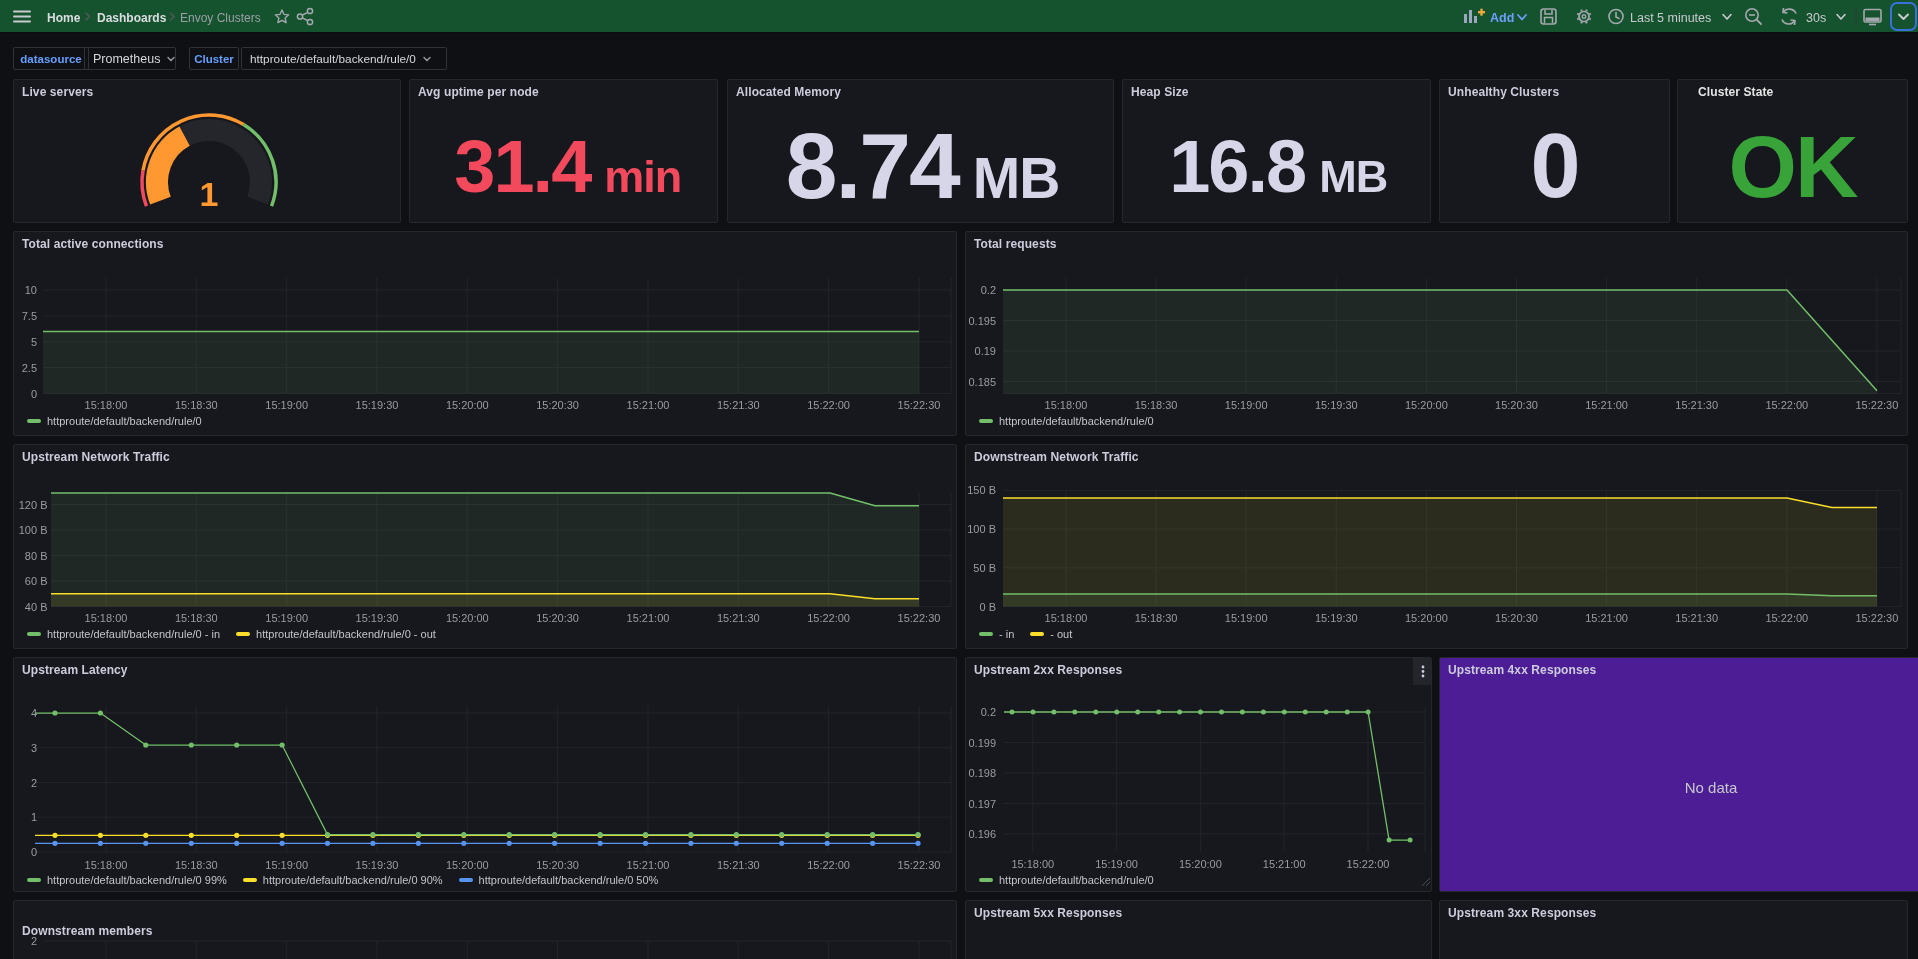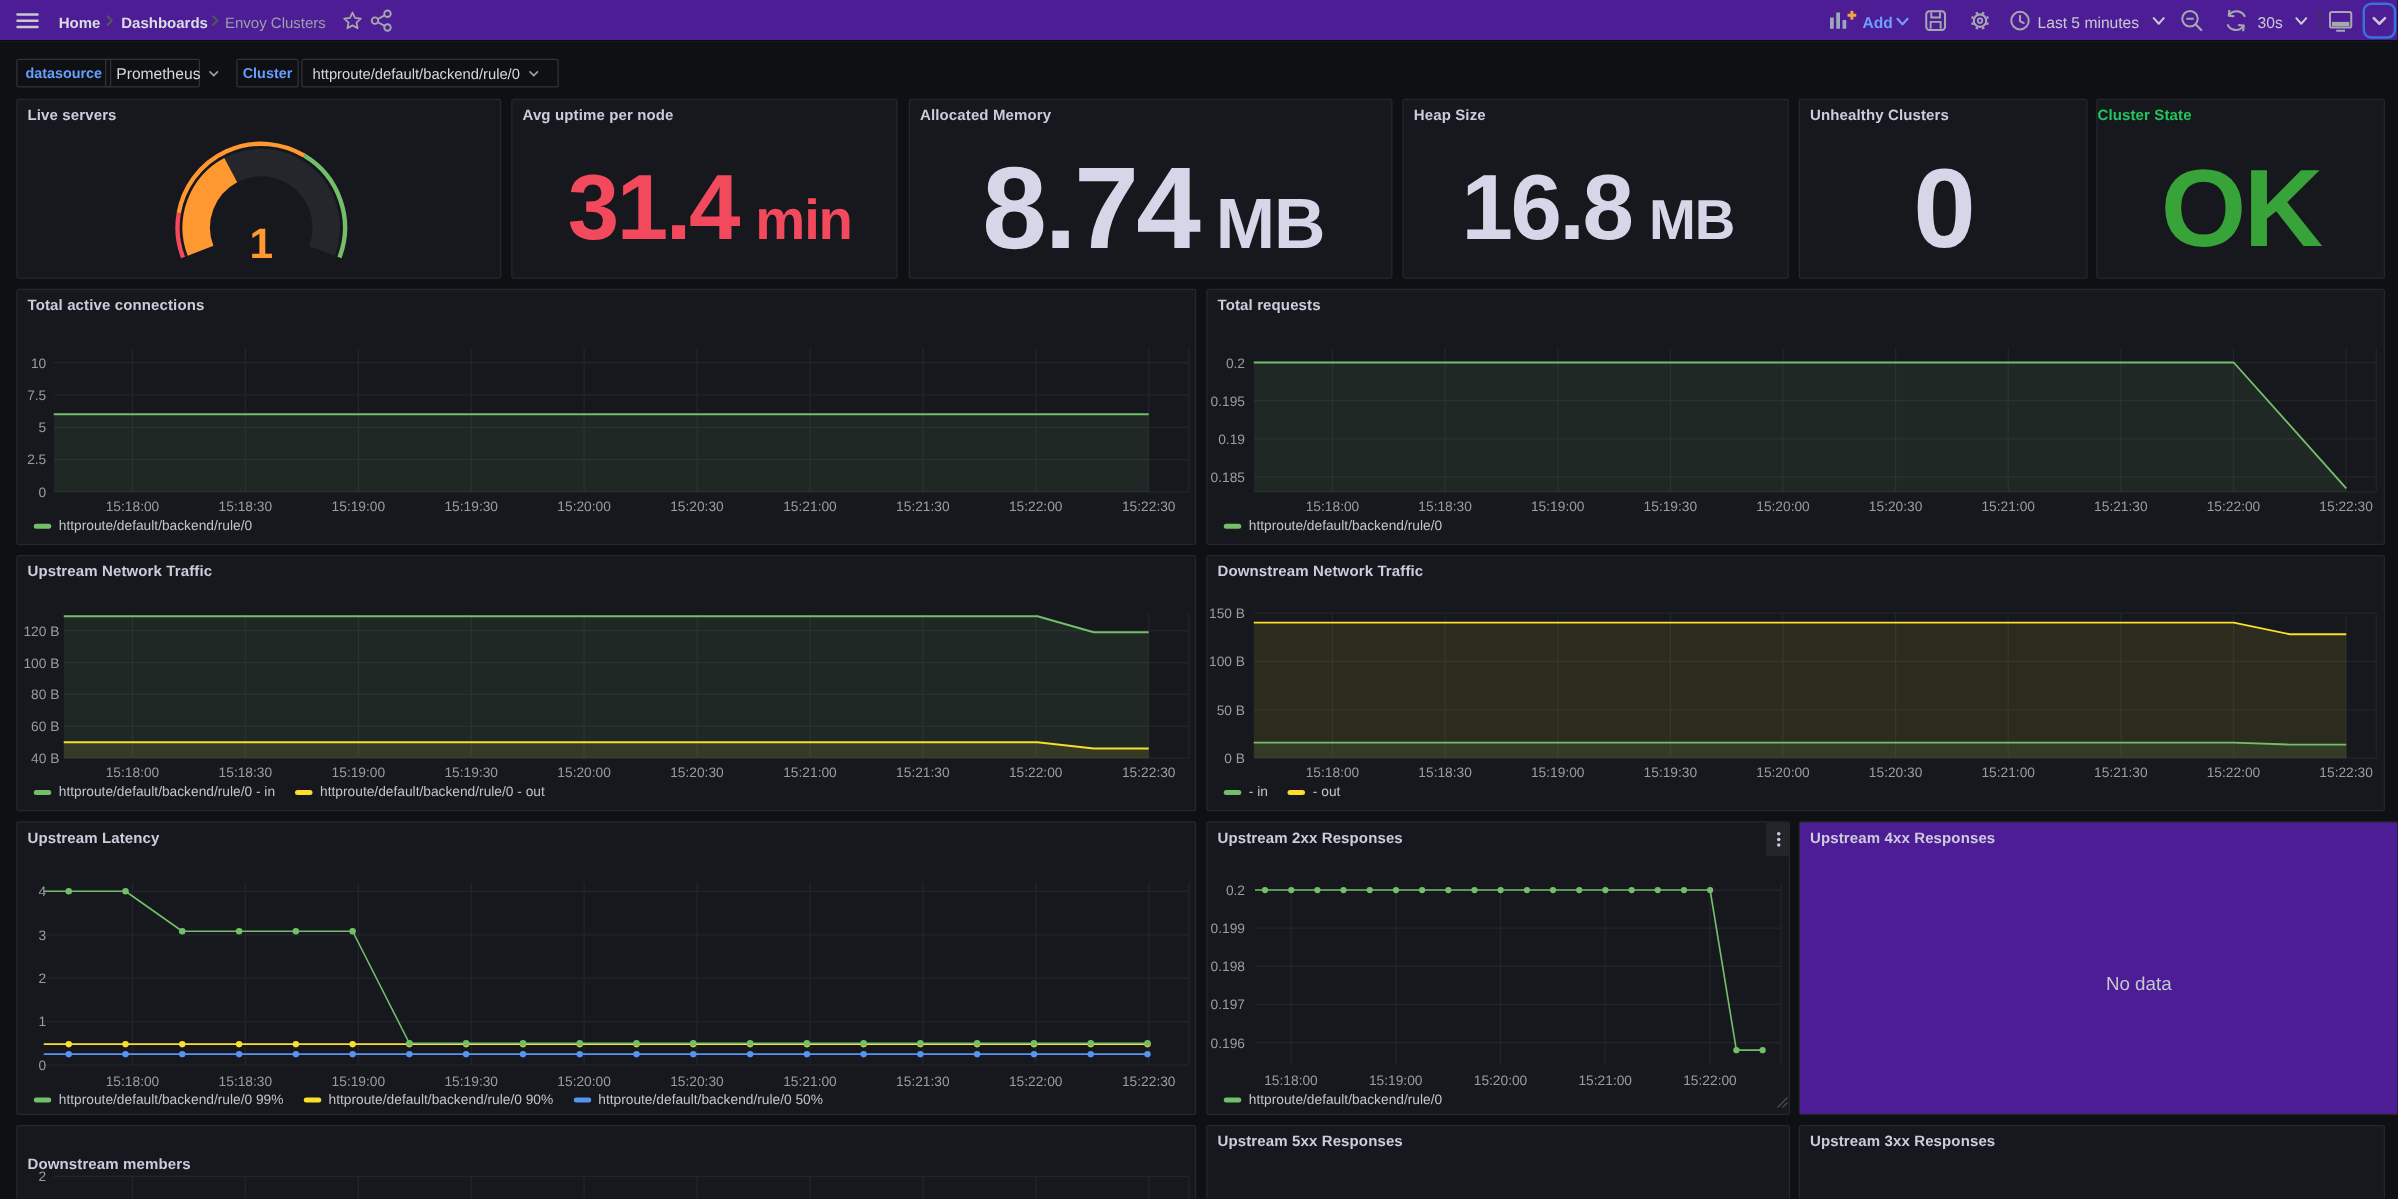--- a/index.html
+++ b/index.html
@@ -1,18 +1,18 @@
 <!DOCTYPE html>
 <html><head><meta charset="utf-8"><title>Envoy Clusters - Dashboards - Grafana</title>
 <style>
 *{margin:0;padding:0;box-sizing:border-box}
 body{width:1918px;height:959px;background:#0f1014;font-family:"Liberation Sans",sans-serif;overflow:hidden;position:relative}
 text{font-family:"Liberation Sans",sans-serif}
 </style></head><body>
-<div style="position:absolute;left:0;top:0;width:1918px;height:33px;background:#4c1d95;border-bottom:1px solid #0b0c0e">
+<div style="position:absolute;left:0;top:0;width:1918px;height:33px;background:#14532d;border-bottom:1px solid #0b0c0e">
     <svg width="1918" height="33" viewBox="0 0 1918 33" style="position:absolute;left:0;top:0">
       <rect x="13" y="10.5" width="18" height="2" rx="1" fill="#c9cad0"></rect>
       <rect x="13" y="15.5" width="18" height="2" rx="1" fill="#c9cad0"></rect>
       <rect x="13" y="20.5" width="18" height="2" rx="1" fill="#c9cad0"></rect>
       <path d="M86 13.0 L89.5 16.5 L86 20.0" fill="none" stroke="#54565c" stroke-width="1.6" stroke-linecap="round" stroke-linejoin="round"></path>
       <path d="M170.5 13.0 L174.0 16.5 L170.5 20.0" fill="none" stroke="#54565c" stroke-width="1.6" stroke-linecap="round" stroke-linejoin="round"></path>
       <path d="M282.00 10.00 L280.06 14.33 L275.34 14.84 L278.86 18.02 L277.89 22.66 L282.00 20.30 L286.11 22.66 L285.14 18.02 L288.66 14.84 L283.94 14.33 Z" fill="none" stroke="#a6a8b0" stroke-width="1.4" stroke-linejoin="round"></path>
       <circle cx="300" cy="16.5" r="2.6" fill="none" stroke="#a6a8b0" stroke-width="1.5"></circle>
       <circle cx="310" cy="11" r="2.6" fill="none" stroke="#a6a8b0" stroke-width="1.5"></circle>
       <circle cx="310" cy="22" r="2.6" fill="none" stroke="#a6a8b0" stroke-width="1.5"></circle>
@@ -56,21 +56,21 @@
       <path d="M1899.0 14.5 L1903.5 19.0 L1908.0 14.5" fill="none" stroke="#c9cad1" stroke-width="2" stroke-linecap="round" stroke-linejoin="round"></path>
     </svg>
     <span style="position:absolute;left:47px;top:11px;font-size:12px;font-weight:700;color:#dcdde2">Home</span>
     <span style="position:absolute;left:97px;top:11px;font-size:12px;font-weight:700;color:#dcdde2">Dashboards</span>
     <span style="position:absolute;left:180px;top:11px;font-size:12px;color:#9d9fa8">Envoy Clusters</span>
     <span style="position:absolute;left:1490px;top:10.5px;font-size:12.5px;font-weight:700;color:#6e9fff">Add</span>
     <span style="position:absolute;left:1630px;top:10.5px;font-size:12.5px;color:#c9cad1">Last 5 minutes</span>
     <span style="position:absolute;left:1806px;top:10.5px;font-size:12.5px;color:#c9cad1">30s</span>
   </div>
 <div style="position:absolute;left:13px;top:47px;width:76px;height:23px;border:1px solid #2f3237;border-radius:2px;display:flex;align-items:center;justify-content:center;font-size:11.5px;font-weight:700;color:#669fff;white-space:nowrap">datasource</div>
-<div style="position:absolute;left:84px;top:47px;width:76px;height:23px;border:1px solid #2f3237;border-radius:2px;display:flex;align-items:center;padding:0 8px;font-size:12.5px;color:#d6d7dc;white-space:nowrap">Prometheus<svg width="10" height="10" viewBox="0 0 10 10" style="margin-left:6px;flex:none">
+<div style="position:absolute;left:84px;top:47px;width:92px;height:23px;border:1px solid #2f3237;border-radius:2px;display:flex;align-items:center;padding:0 8px;font-size:12.5px;color:#d6d7dc;white-space:nowrap">Prometheus<svg width="10" height="10" viewBox="0 0 10 10" style="margin-left:6px;flex:none">
       <path d="M2 3.5 L5 6.5 L8 3.5" fill="none" stroke="#9a9ca4" stroke-width="1.4" stroke-linecap="round"></path>
     </svg></div>
 <div style="position:absolute;left:189px;top:47px;width:50px;height:23px;border:1px solid #2f3237;border-radius:2px;display:flex;align-items:center;justify-content:center;font-size:11.5px;font-weight:700;color:#669fff;white-space:nowrap">Cluster</div>
 <div style="position:absolute;left:241px;top:47px;width:206px;height:23px;border:1px solid #2f3237;border-radius:2px;display:flex;align-items:center;padding:0 8px;font-size:11.8px;color:#d6d7dc;white-space:nowrap">httproute/default/backend/rule/0<svg width="10" height="10" viewBox="0 0 10 10" style="margin-left:6px;flex:none">
       <path d="M2 3.5 L5 6.5 L8 3.5" fill="none" stroke="#9a9ca4" stroke-width="1.4" stroke-linecap="round"></path>
     </svg></div>
 <div style="position:absolute;left:13px;top:79px;width:388px;height:144px;background:#16181d;border:1px solid #25272c;border-radius:2px;box-sizing:border-box;overflow:hidden">
     <svg width="388" height="144" viewBox="0 0 388 144" style="position:absolute;left:0;top:0">
       <path d="M146.45 120.64 A52 52 0 1 1 243.55 120.64" stroke="#24262c" stroke-width="22" fill="none"></path>
       <path d="M146.45 120.64 A52 52 0 0 1 170.59 56.09" stroke="#ff9830" stroke-width="22" fill="none"></path>
@@ -105,21 +105,21 @@
 <div style="position:absolute;left:1439px;top:79px;width:231px;height:144px;background:#16181d;border:1px solid #25272c;border-radius:2px;box-sizing:border-box;overflow:hidden">
     <svg width="231" height="144" viewBox="0 0 231 144" style="position:absolute;left:0;top:0">
       <text x="90.5" y="117.3" font-size="90" font-weight="700" letter-spacing="-2" fill="#d6d6e8">0</text>
     </svg>
     <div style="position:absolute;left:8px;top:5px;font-size:12px;font-weight:700;color:#ccccdc;letter-spacing:0.1px">Unhealthy Clusters</div>
   </div>
 <div style="position:absolute;left:1677px;top:79px;width:231px;height:144px;background:#16181d;border:1px solid #25272c;border-radius:2px;box-sizing:border-box;overflow:hidden">
     <svg width="231" height="144" viewBox="0 0 231 144" style="position:absolute;left:0;top:0">
       <text x="50.5" y="116.6" font-size="88" font-weight="700" letter-spacing="-2" fill="#38a338">OK</text>
     </svg>
-    <div style="position:absolute;left:0;top:5px;font-size:12px;font-weight:700;color:#22c55e;letter-spacing:0.1px">Cluster State</div>
+    <div style="position:absolute;left:20px;top:5px;font-size:12px;font-weight:700;color:#e5e5e5;letter-spacing:0.1px">Cluster State</div>
   </div>
 <div style="position:absolute;left:13px;top:231px;width:944px;height:205px;background:#16181d;border:1px solid #25272c;border-radius:2px;box-sizing:border-box;overflow:hidden">
     <svg width="944" height="205" viewBox="0 0 944 205" style="position:absolute;left:0;top:0">
       <line x1="29.0" y1="58.0" x2="937.0" y2="58.0" stroke="#222429" stroke-width="1"></line>
       <line x1="29.0" y1="83.9" x2="937.0" y2="83.9" stroke="#222429" stroke-width="1"></line>
       <line x1="29.0" y1="109.8" x2="937.0" y2="109.8" stroke="#222429" stroke-width="1"></line>
       <line x1="29.0" y1="135.6" x2="937.0" y2="135.6" stroke="#222429" stroke-width="1"></line>
       <line x1="29.0" y1="161.5" x2="937.0" y2="161.5" stroke="#222429" stroke-width="1"></line>
       <line x1="92.0" y1="46" x2="92.0" y2="161.5" stroke="#222429" stroke-width="1"></line>
       <line x1="182.3" y1="46" x2="182.3" y2="161.5" stroke="#222429" stroke-width="1"></line>

